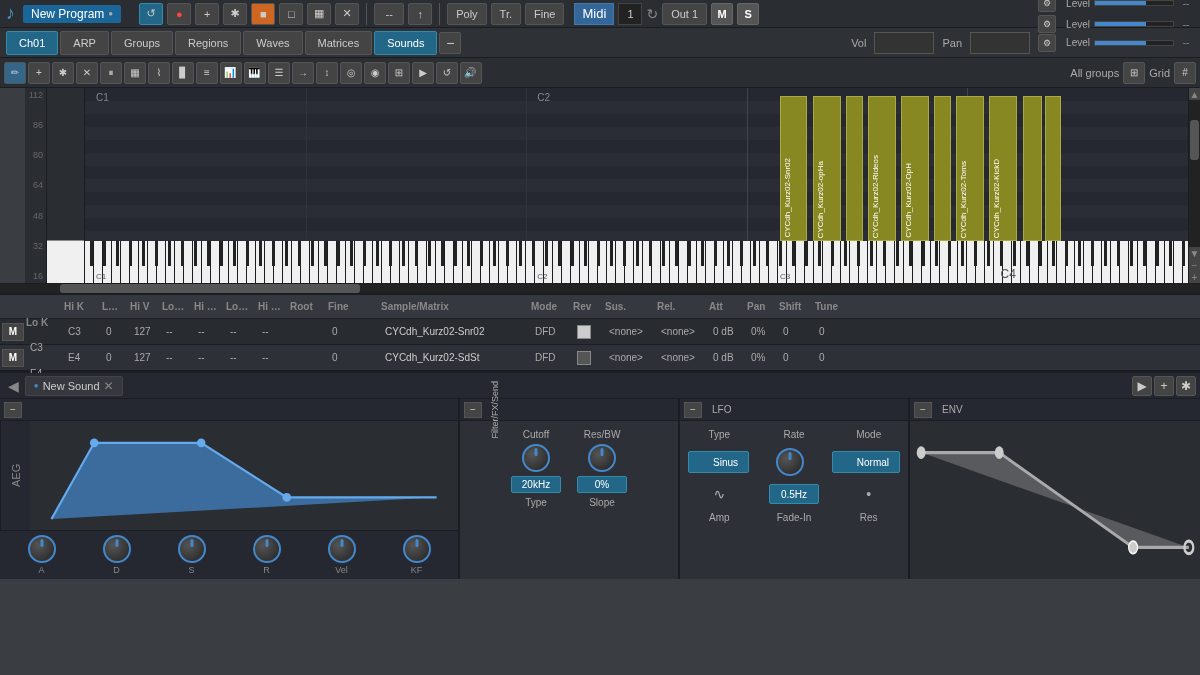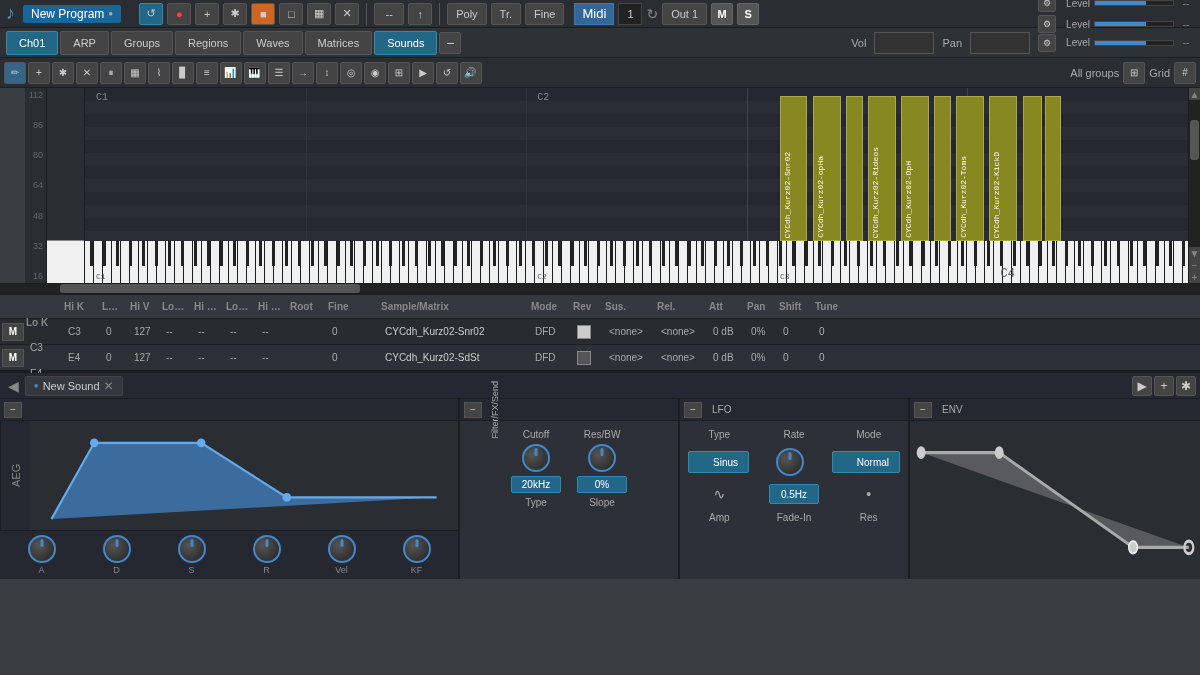--- a/index.html
+++ b/index.html
@@ -678,21 +678,21 @@
       <span>32</span>
       <span>16</span>
     </div>
 
     <div style="width:38px; background:#2a2d32; border-right:1px solid #1a1d22; position:relative; overflow:hidden; flex-shrink:0;">
 
       <div style="position:absolute;bottom:0;left:0;right:0;height:42px;background:#f0f0f0;"></div>
       <div style="position:absolute;bottom:42px;left:0;right:0;height:1px;background:#888;"></div>
     </div>
 
-    <div class="piano-roll-grid" style="position:relative; overflow:hidden;font-family:Liberation Mono, monospace;">
+    <div class="piano-roll-grid" style="position:relative; overflow:hidden;">
 
       <div style="position:absolute;top:0;left:0;right:0;bottom:42px;">
 
         <div style="height:100%;width:100%;background: repeating-linear-gradient(to bottom, #252830 0px, #252830 13px, #2a2d35 13px, #2a2d35 26px);"></div>
 
         <div style="position:absolute;top:0;bottom:0;width:1px;background:#333;left:20%;"></div>
         <div style="position:absolute;top:0;bottom:0;width:1px;background:#333;left:40%;"></div>
         <div style="position:absolute;top:0;bottom:0;width:1px;background:#444;left:60%;"></div>
         <div style="position:absolute;top:0;bottom:0;width:1px;background:#444;left:80%;"></div>
 

